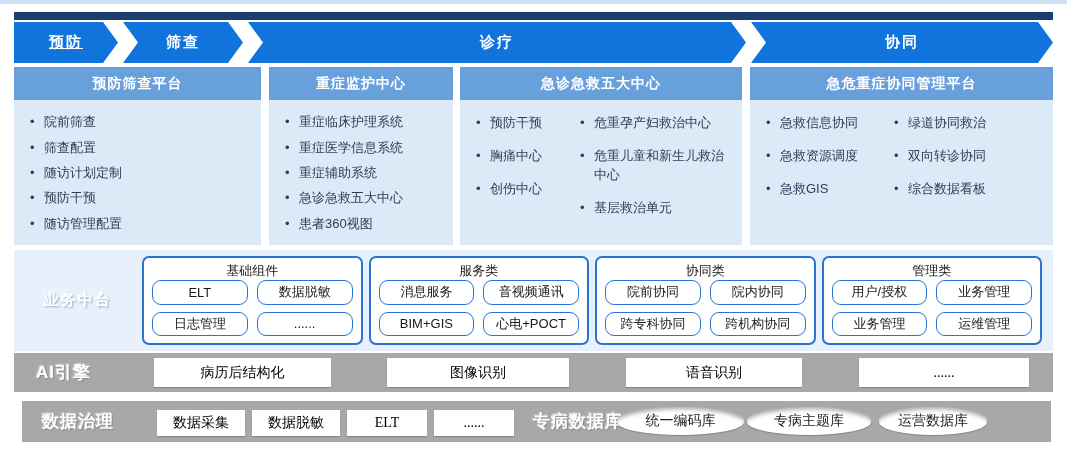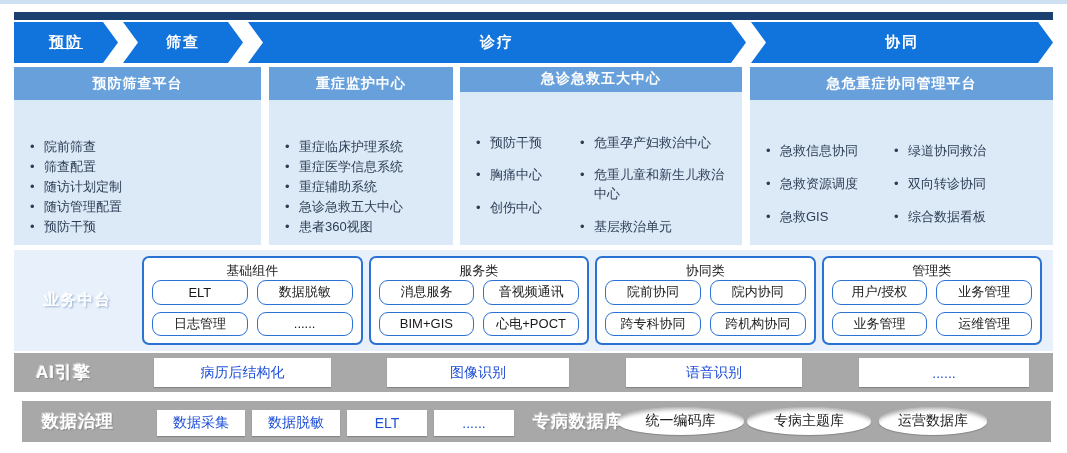--- a/index.html
+++ b/index.html
@@ -13,21 +13,21 @@
   
   .flow{position:absolute;left:14px;top:22px;width:1039px;height:41px;display:flex;gap:5px;}
   .flow-seg{background:#1173dc;color:#ffffff;font-size:15px;font-weight:bold;
     display:flex;align-items:center;justify-content:center;letter-spacing:2px;}
   .flow-seg.first{clip-path:polygon(0 0,calc(100% - 15px) 0,100% 50%,calc(100% - 15px) 100%,0 100%);}
   .flow-seg.mid{clip-path:polygon(0 0,calc(100% - 15px) 0,100% 50%,calc(100% - 15px) 100%,0 100%,15px 50%);}
   .fs1{width:104px;text-decoration:underline;} .fs2{width:120px;} .fs3{width:498px;} .fs4{width:302px;}
 
   
   .cols{position:absolute;left:14px;top:67px;width:1039px;height:178px;display:flex;}
-  .col{background:#dce9f7;display:flex;flex-direction:column;gap:28px;}
+  .col{background:#dce9f7;display:flex;flex-direction:column;}
   .col1{width:247px;margin-right:8px;} .col2{width:184px;margin-right:7px;justify-content:space-between;}
   .col3{width:282px;margin-right:8px;} .col4{width:303px;}
   .col-header{height:33px;background:#68a0dc;color:#ffffff;font-weight:bold;font-size:14px;
     display:flex;align-items:center;justify-content:center;letter-spacing:1px;}
   .col-body{flex:1;padding:10px 4px 8px 16px;display:flex;flex-direction:column;justify-content:space-around;}
   .col-body.two{flex-direction:row;justify-content:flex-start;}
   .sub-list{display:flex;flex-direction:column;gap:14px;padding-top:4px;}
   .sub-list.s-left3{width:104px;} .sub-list.s-right3{flex:1;padding-right:4px;}
   .sub-list.s-left4{width:128px;} .sub-list.s-right4{flex:1;padding-right:4px;}
   .bullet-item{position:relative;padding-left:14px;font-size:13px;line-height:1.45;color:#2c3e55;}
@@ -45,22 +45,22 @@
   .pill-grid{flex:1;display:grid;grid-template-columns:1fr 1fr;gap:7px 9px;}
   .pill{border:1.5px solid #2a72d4;border-radius:9px;background:#ffffff;
     display:flex;align-items:center;justify-content:center;font-size:13px;color:#1a1a1a;}
 
   
   .ai-row{position:absolute;left:14px;top:353px;width:1039px;height:39px;background:#a8a8a8;}
   .row-label{position:absolute;top:0;bottom:0;display:flex;align-items:center;
     color:#ffffff;font-size:17px;font-weight:bold;letter-spacing:1px;
     text-shadow:1px 1px 1px #8a8a8a, -1px -1px 1px #d9d9d9;}
   .ai-row .row-label{left:22px;}
-  .gray-btn{position:absolute;top:5px;height:29px;background:#ffffff;color:#1d4ed8;font-size:14px;
-    display:flex;align-items:center;justify-content:center;box-shadow:0 1px 1px rgba(0,0,0,0.2);}
+  .gray-btn{position:absolute;top:5px;height:29px;background:#ffffff;color:#000000;font-size:14px;
+    display:flex;align-items:center;justify-content:center;box-shadow:0 1px 1px rgba(0,0,0,0.2);font-family:Liberation Serif, serif;}
   .ab1{left:140px;width:177px;} .ab2{left:373px;width:182px;}
   .ab3{left:612px;width:176px;} .ab4{left:845px;width:170px;}
 
   .dg-row{position:absolute;left:22px;top:401px;width:500px;height:41px;background:#a8a8a8;}
   .dg-row .row-label{left:20px;}
   .dg-btn{top:9px;height:26px;}
   .db1{left:135px;width:88px;} .db2{left:230px;width:88px;}
   .db3{left:325px;width:80px;} .db4{left:412px;width:80px;}
 
   .dbs-row{position:absolute;left:521px;top:401px;width:530px;height:41px;background:#a8a8a8;}
@@ -86,22 +86,22 @@
   </div>
 
   <div class="cols">
 
     <div class="col col1">
       <div class="col-header">预防筛查平台</div>
       <div class="col-body">
         <div class="bullet-item">院前筛查</div>
         <div class="bullet-item">筛查配置</div>
         <div class="bullet-item">随访计划定制</div>
+        <div class="bullet-item">预防干预</div>
         <div class="bullet-item">随访管理配置</div>
-        <div class="bullet-item">预防干预</div>
       </div>
     </div>
 
     <div class="col col2">
       <div class="col-header">重症监护中心</div>
       <div class="col-body">
         <div class="bullet-item">重症临床护理系统</div>
         <div class="bullet-item">重症医学信息系统</div>
         <div class="bullet-item">重症辅助系统</div>
         <div class="bullet-item">急诊急救五大中心</div>

